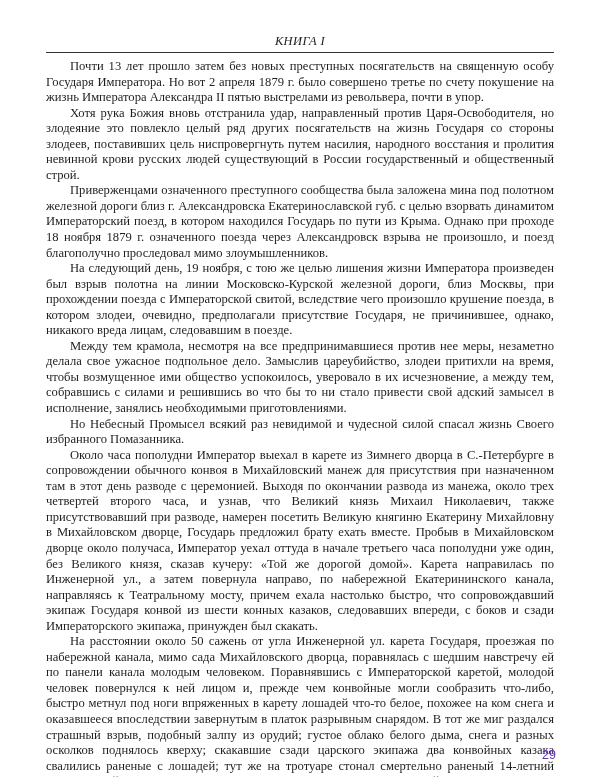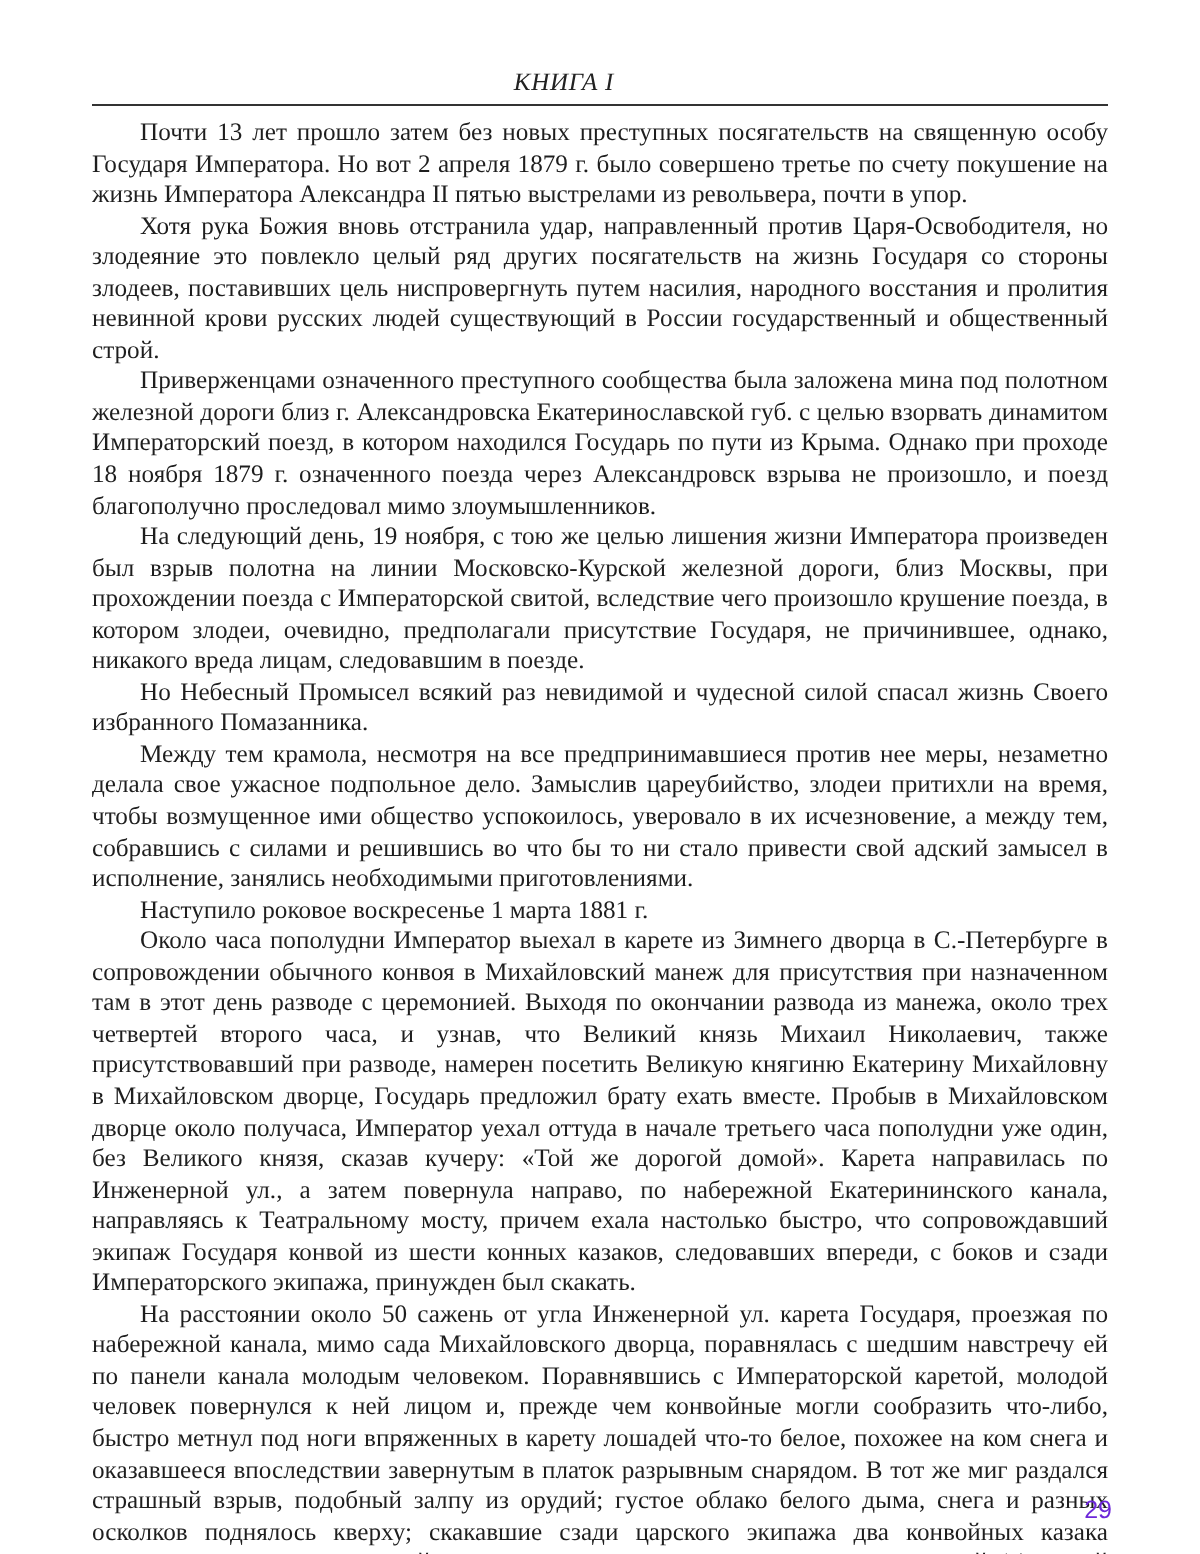--- a/index.html
+++ b/index.html
@@ -15,21 +15,21 @@
     color: #1c1c1c;
   }
   .page {
     position: absolute;
     left: 0; top: 0;
     width: 600px;
     height: 777px;
   }
   .running-head {
     position: absolute;
-    left: 28px;
+    left: 46px;
     top: 34px;
     width: 508px;
     text-align: center;
     font-family: "Liberation Serif", serif;
     font-style: italic;
     font-size: 12.5px;
     letter-spacing: 0.4px;
     color: #222;
     line-height: 14px;
   }
@@ -74,22 +74,21 @@
 
 <div class="page">
   <div class="running-head">КНИГА I</div>
   <div class="head-rule"></div>
 
   <div class="body-text">
     <p>Почти 13 лет прошло затем без новых преступных посягательств на священную особу Государя Императора. Но вот 2 апреля 1879 г. было совершено третье по счету покушение на жизнь Императора Александра II пятью выстрелами из револьвера, почти в упор.</p>
     <p>Хотя рука Божия вновь отстранила удар, направленный против Царя-Освободителя, но злодеяние это повлекло целый ряд других посягательств на жизнь Государя со стороны злодеев, поставивших цель ниспровергнуть путем насилия, народного восстания и пролития невинной крови русских людей существующий в России государственный и общественный строй.</p>
     <p>Приверженцами означенного преступного сообщества была заложена мина под полотном железной дороги близ г. Александровска Екатеринославской губ. с целью взорвать динамитом Императорский поезд, в котором находился Государь по пути из Крыма. Однако при проходе 18 ноября 1879 г. означенного поезда через Александровск взрыва не произошло, и поезд благополучно проследовал мимо злоумышленников.</p>
     <p>На следующий день, 19 ноября, с тою же целью лишения жизни Императора произведен был взрыв полотна на линии Московско-Курской железной дороги, близ Москвы, при прохождении поезда с Императорской свитой, вследствие чего произошло крушение поезда, в котором злодеи, очевидно, предполагали присутствие Государя, не причинившее, однако, никакого вреда лицам, следовавшим в поезде.</p>
+    <p>Между тем крамола, несмотря на все предпринимавшиеся против нее меры, незаметно делала свое ужасное подпольное дело. Замыслив цареубийство, злодеи притихли на время, чтобы возмущенное ими общество успокоилось, уверовало в их исчезновение, а между тем, собравшись с силами и решившись во что бы то ни стало привести свой адский замысел в исполнение, занялись необходимыми приготовлениями.</p>
     <p>Но Небесный Промысел всякий раз невидимой и чудесной силой спасал жизнь Своего избранного Помазанника.</p>
-    <p>Между тем крамола, несмотря на все предпринимавшиеся против нее меры, незаметно делала свое ужасное подпольное дело. Замыслив цареубийство, злодеи притихли на время, чтобы возмущенное ими общество успокоилось, уверовало в их исчезновение, а между тем, собравшись с силами и решившись во что бы то ни стало привести свой адский замысел в исполнение, занялись необходимыми приготовлениями.</p>
-    <p>Наступило роковое воскресенье 1 марта 1881 г.</p>
     <p>Около часа пополудни Император выехал в карете из Зимнего дворца в С.-Петербурге в сопровождении обычного конвоя в Михайловский манеж для присутствия при назначенном там в этот день разводе с церемонией. Выходя по окончании развода из манежа, около трех четвертей второго часа, и узнав, что Великий князь Михаил Николаевич, также присутствовавший при разводе, намерен посетить Великую княгиню Екатерину Михайловну в Михайловском дворце, Государь предложил брату ехать вместе. Пробыв в Михайловском дворце около получаса, Император уехал оттуда в начале третьего часа пополудни уже один, без Великого князя, сказав кучеру: «Той же дорогой домой». Карета направилась по Инженерной ул., а затем повернула направо, по набережной Екатерининского канала, направляясь к Театральному мосту, причем ехала настолько быстро, что сопровождавший экипаж Государя конвой из шести конных казаков, следовавших впереди, с боков и сзади Императорского экипажа, принужден был скакать.</p>
     <p>На расстоянии около 50 сажень от угла Инженерной ул. карета Государя, проезжая по набережной канала, мимо сада Михайловского дворца, поравнялась с шедшим навстречу ей по панели канала молодым человеком. Поравнявшись с Императорской каретой, молодой человек повернулся к ней лицом и, прежде чем конвойные могли сообразить что-либо, быстро метнул под ноги впряженных в карету лошадей что-то белое, похожее на ком снега и оказавшееся впоследствии завернутым в платок разрывным снарядом. В тот же миг раздался страшный взрыв, подобный залпу из орудий; густое облако белого дыма, снега и разных осколков поднялось кверху; скакавшие сзади царского экипажа два конвойных казака свалились раненые с лошадей; тут же на тротуаре стонал смертельно раненый 14-летний крестьянский мальчик. Карета Государя оказалась сильно поврежденной взрывом: все четыре стекла и маленькое окно сзади были разбиты, кузов от дверей по бокам и сзади расщеплен, задняя станка разрушена, дно снизу отчасти повреждено. Сам Государь, оставшись, однако, совершенно невредимым, приказал кучеру остановить лошадей, отворил левую дверцу и вышел из кареты.</p>
 
   </div>
 
   <div class="folio">29</div>
 </div>
 
 </body></html>

